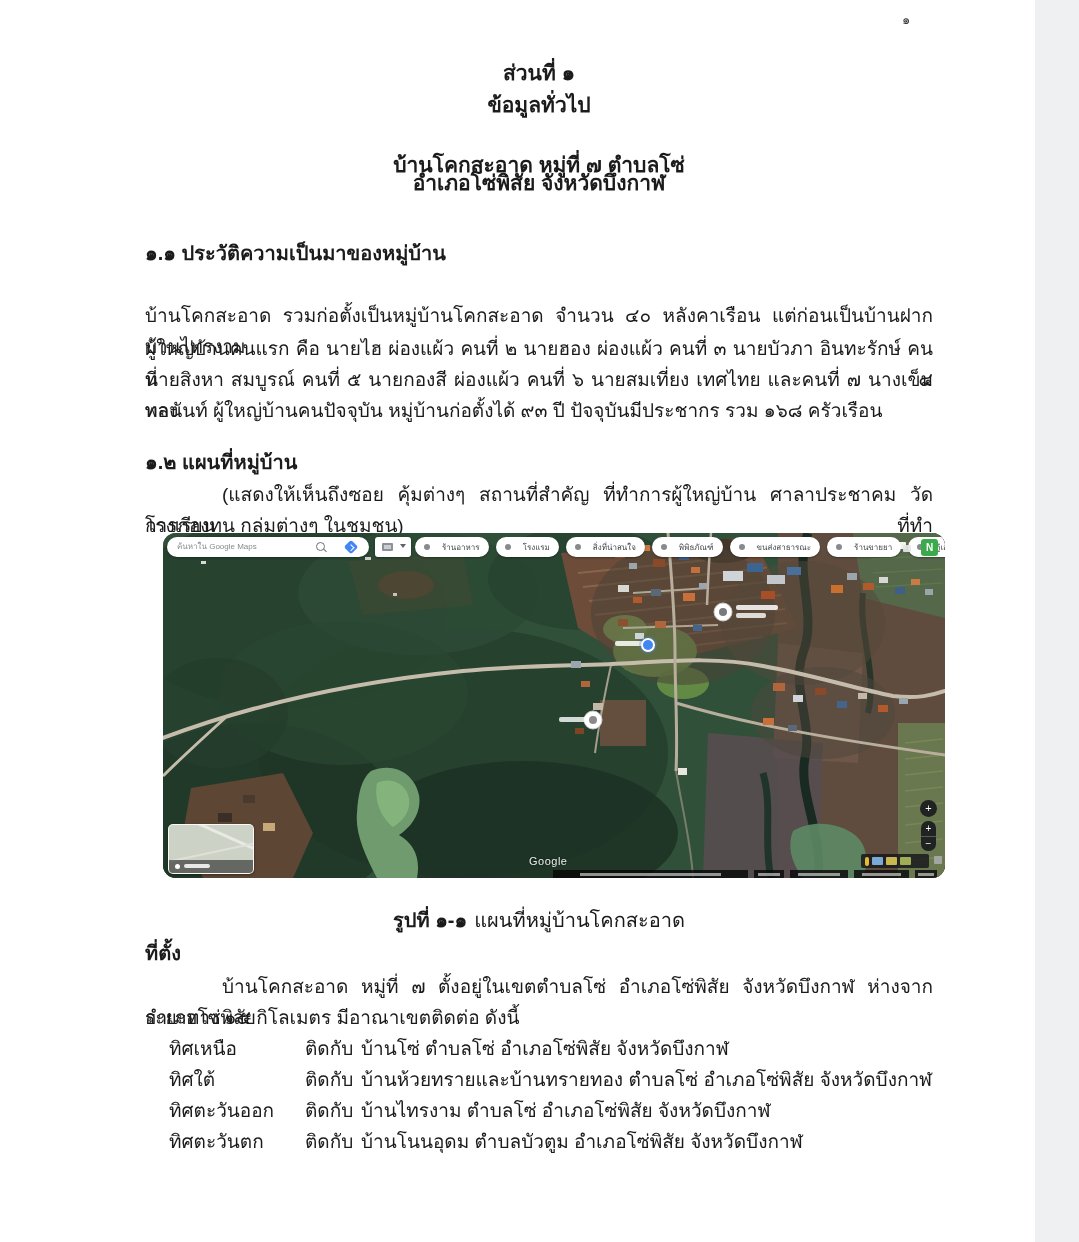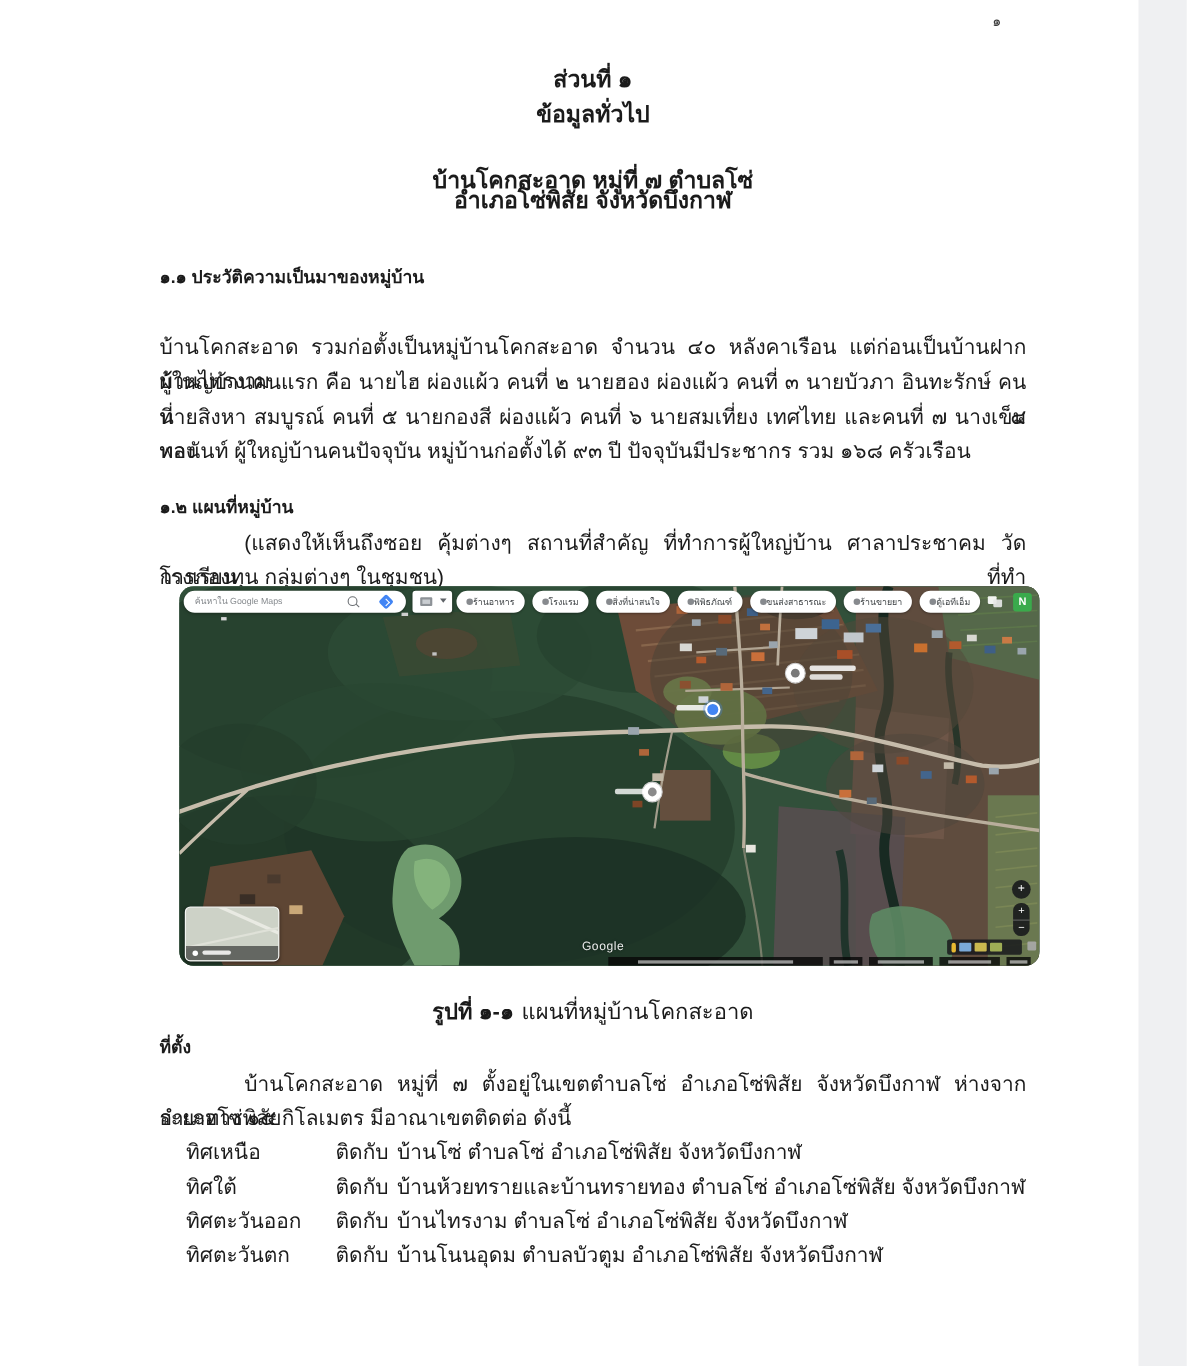--- a/index.html
+++ b/index.html
@@ -2,21 +2,21 @@
 <html><head>
 <meta charset="utf-8">
 <style>
   html,body{margin:0;padding:0;background:#ffffff;}
   #doc{position:relative;width:1079px;height:1242px;background:#ffffff;overflow:hidden;
        font-family:"Liberation Sans","DejaVu Sans",sans-serif;color:#1b1b1b;}
   .abs{position:absolute;}
   .edge-band{right:0;top:0;width:44px;height:1242px;background:#eff0f2;}
   .page-num{left:902px;top:9px;font-size:13px;color:#3a3a3a;}
   .center-head{left:145px;width:788px;text-align:center;font-weight:bold;font-size:21px;line-height:30px;}
-  .sec-title{left:145px;width:788px;font-weight:bold;font-size:16px;line-height:30px;}
+  .sec-title{left:145px;width:788px;font-weight:bold;font-size:20px;line-height:30px;}
   .line{left:145px;width:788px;font-size:19px;line-height:31px;}
   .j{text-align:justify;text-align-last:justify;}
   .ind{text-indent:77px;}
   .caption{left:145px;width:788px;text-align:center;font-size:20px;line-height:30px;}
   .caption .b{font-weight:bold;margin-right:7px;}
   .borders{left:145px;top:1033px;width:800px;font-size:19px;line-height:31px;}
   .brow{display:flex;height:31px;margin-left:24px;}
   .bcol1{width:136px;}
   .bcol2{width:56px;}
   .bcol3{flex:1;}
@@ -35,21 +35,21 @@
   .dirbtn::after{content:'';position:absolute;left:3px;top:3px;width:4px;height:4px;
                  border-top:1.4px solid #fff;border-right:1.4px solid #fff;}
   .appsbox{left:212px;top:4px;width:36px;height:20px;background:#fff;border-radius:3px;
            box-shadow:0 1px 3px rgba(0,0,0,.35);}
   .appsbox .card{position:absolute;left:7px;top:6px;width:11px;height:8px;background:#8d9297;border-radius:1px;}
   .appsbox .card::after{content:'';position:absolute;left:2px;top:2px;width:7px;height:4px;background:#c9cdd1;}
   .appsbox .caret{position:absolute;right:5px;top:7px;width:0;height:0;
                   border-left:3px solid transparent;border-right:3px solid transparent;border-top:4px solid #5f6368;}
   .chips{left:252px;top:4px;display:flex;gap:7px;}
   .chip{height:20px;border-radius:10px;background:#fff;box-shadow:0 1px 2px rgba(0,0,0,.35);
-        display:flex;align-items:center;padding:0 9px;font-size:8px;color:#3c4043;gap:0;white-space:nowrap;}
+        display:flex;align-items:center;padding:0 9px;font-size:8px;color:#3c4043;gap:12px;white-space:nowrap;}
   .chip .ic{width:6px;height:6px;border-radius:50%;background:#5f6368;opacity:.75;flex:none;}
   .layers-mini{left:735px;top:9px;width:14px;height:11px;}
   .layers-mini span{position:absolute;width:8px;height:7px;background:rgba(255,255,255,.92);border-radius:1px;}
   .layers-mini span:nth-child(2){left:5px;top:3px;background:rgba(230,230,230,.92);}
   .compass{left:758px;top:6px;width:17px;height:17px;background:#3aaa4c;border-radius:3px;color:#fff;
            font-size:10px;font-weight:bold;text-align:center;line-height:17px;}
   .locbtn{left:757px;top:267px;width:17px;height:17px;border-radius:50%;background:rgba(24,25,28,.9);
           color:#fff;font-size:11px;text-align:center;line-height:16px;}
   .zoompill{left:758px;top:288px;width:15px;height:30px;border-radius:7px;background:rgba(24,25,28,.9);
             color:#fff;font-size:10px;text-align:center;}

